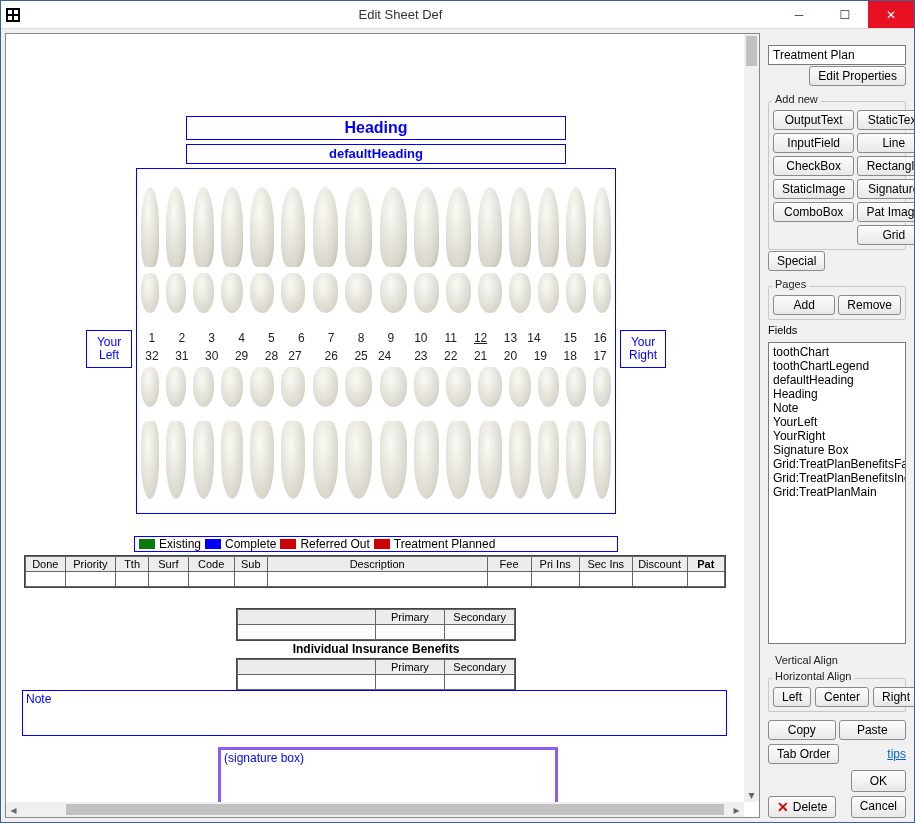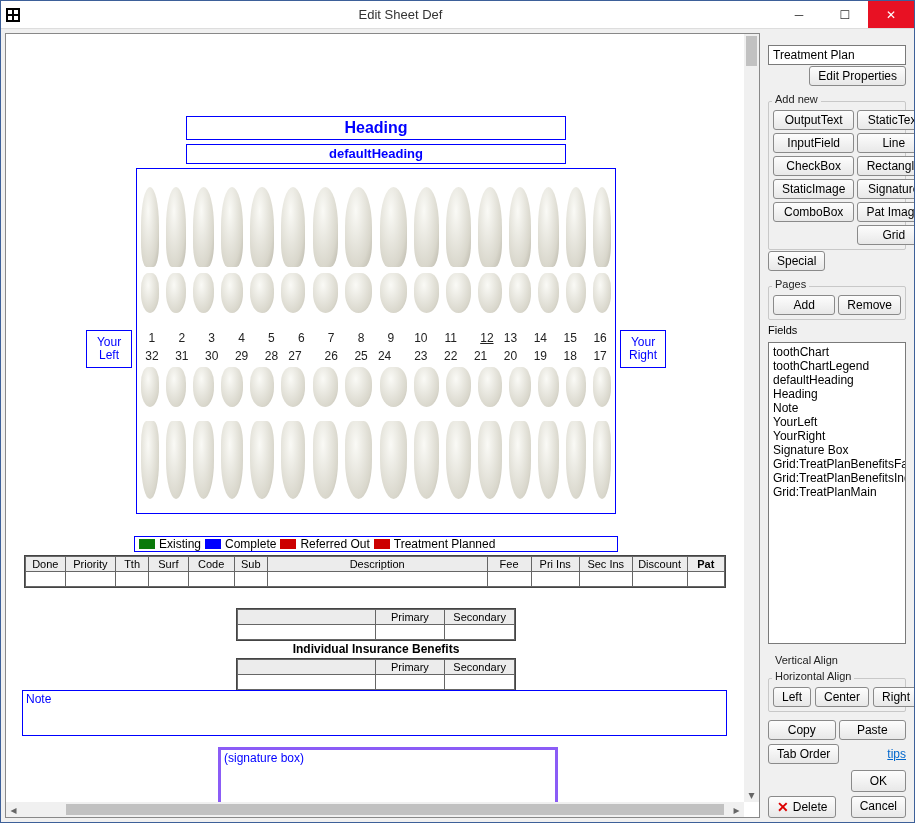--- a/index.html
+++ b/index.html
@@ -122,23 +122,23 @@
               <span style="width: 26px; text-align: center;">2</span>
               <span style="width: 26px; text-align: center;">3</span>
               <span style="width: 26px; text-align: center;">4</span>
               <span style="width: 26px; text-align: center;">5</span>
               <span style="width: 26px; text-align: center;">6</span>
               <span style="width: 26px; text-align: center;">7</span>
               <span style="width: 26px; text-align: center;">8</span>
               <span style="width: 26px; text-align: center;">9</span>
               <span style="width: 26px; text-align: center;">10</span>
               <span style="width: 26px; text-align: center;">11</span>
-              <span style="width: 26px; text-align: right; text-decoration: underline;">12</span>
+              <span style="width: 26px; text-align: center; text-decoration: underline;">12</span>
               <span style="width: 26px; text-align: center;">13</span>
-              <span style="width: 26px; text-align: center;">14</span>
+              <span style="width: 26px; ">14</span>
               <span style="width: 26px; text-align: center;">15</span>
               <span style="width: 26px; text-align: center;">16</span>
             </div>
           <div class="tc-num" style="top:180px" id="tcn2">
               <span style="width: 26px; text-align: center;">32</span>
               <span style="width: 26px; text-align: center;">31</span>
               <span style="width: 26px; text-align: center;">30</span>
               <span style="width: 26px; text-align: center;">29</span>
               <span style="width: 26px; text-align: center;">28</span>
               <span style="width: 26px; ">27</span>

